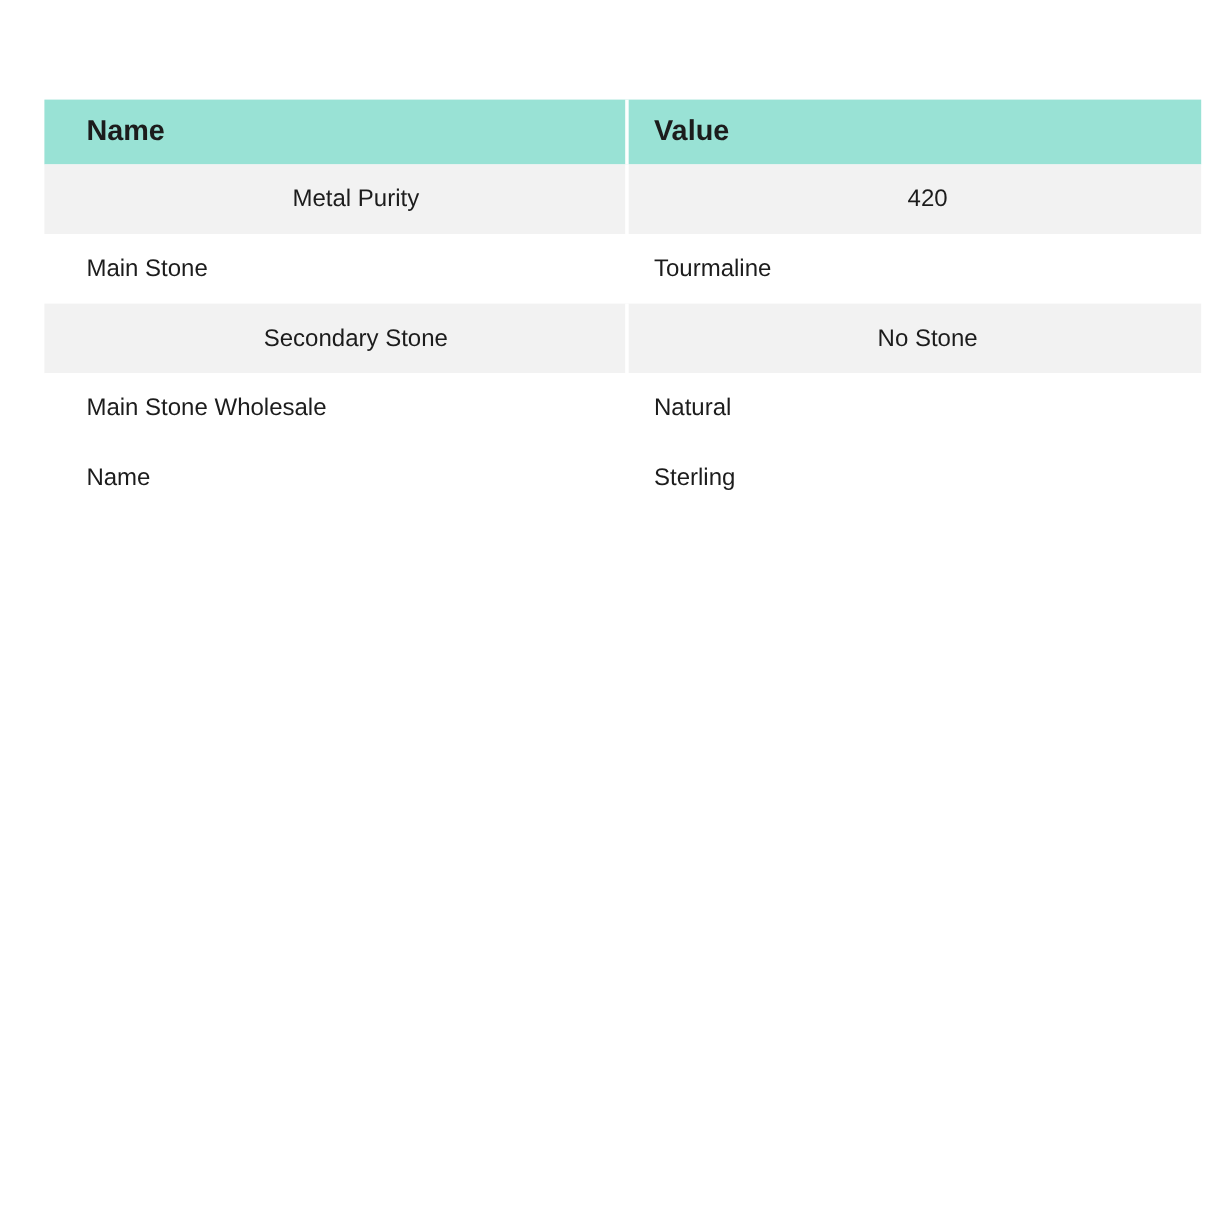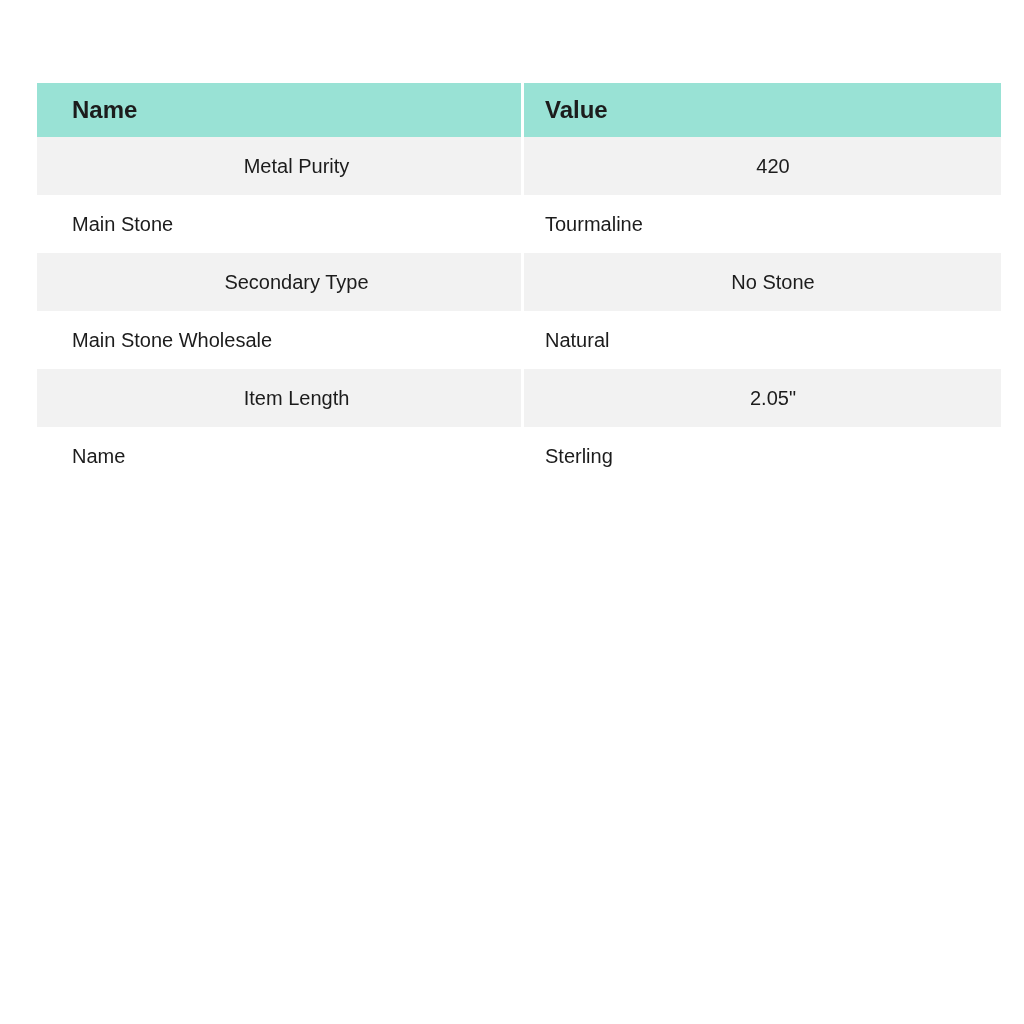--- a/index.html
+++ b/index.html
@@ -86,30 +86,26 @@
     <tbody>
         <tr class="alt">
           <td>Metal Purity</td>
           <td>420</td>
         </tr>
         <tr>
           <td>Main Stone</td>
           <td>Tourmaline</td>
         </tr>
         <tr class="alt">
-          <td>Secondary Type</td>
+          <td>Secondary Stone</td>
           <td>No Stone</td>
         </tr>
         <tr>
           <td>Main Stone Wholesale</td>
           <td>Natural</td>
-        </tr>
-        <tr class="alt">
-          <td>Item Length</td>
-          <td>2.05"</td>
         </tr>
         <tr>
           <td>Name</td>
           <td>Sterling</td>
         </tr>
       </tbody>
   </table>
 </div>
 
 </body></html>

